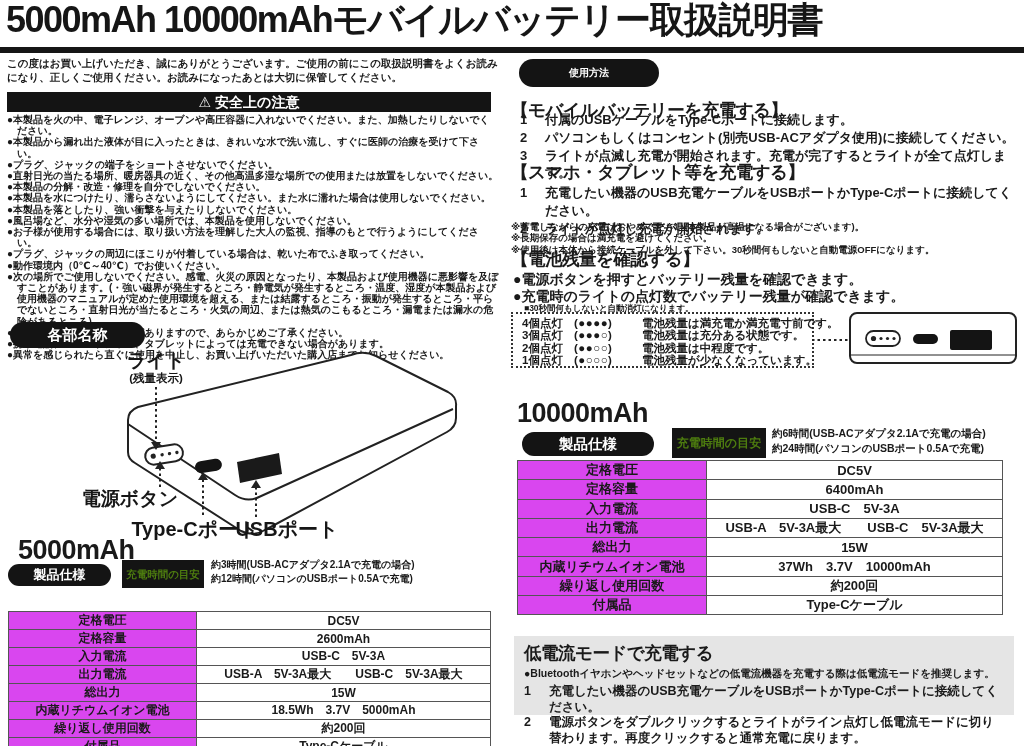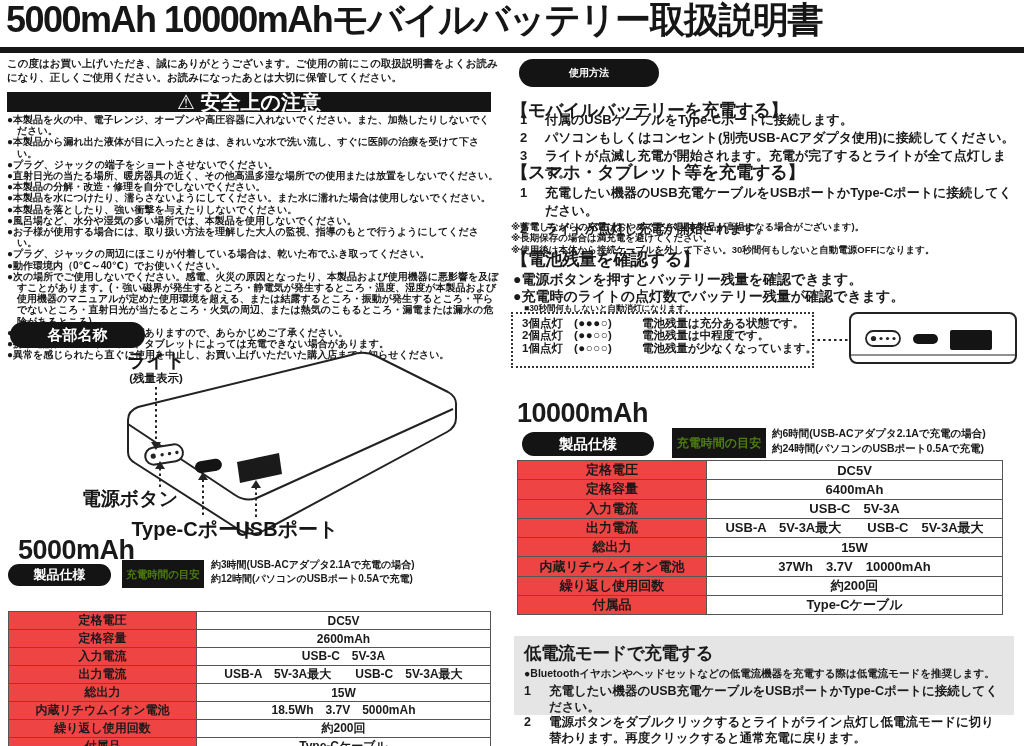--- a/index.html
+++ b/index.html
@@ -9,38 +9,38 @@
     font-family:"Liberation Sans","DejaVu Sans",sans-serif;
     font-weight:bold; color:#1a1a1a;
   }
   .abs { position:absolute; }
 
   #page-title { left:6px; top:-4px; font-size:36px; letter-spacing:-1.5px; white-space:nowrap; color:#161616; }
   #title-bar { left:0; top:47px; width:1024px; height:6px; background:#161616; }
   #intro { left:7px; top:57px; width:494px; font-size:10.5px; line-height:13.5px; }
 
   .pill { background:#141414; color:#fff; text-align:center; }
-  #safety-header { left:7px; top:92px; width:484px; height:20px; background:#141414; color:#fff; text-align:center; font-size:20px; line-height:20px; }
+  #safety-header { left:7px; top:92px; width:484px; height:20px; background:#141414; color:#fff; text-align:center; font-size:14px; line-height:20px; }
   #safety-list { left:7px; top:114px; width:492px; font-size:10px; line-height:11.2px; list-style:none; }
   #safety-list li { text-indent:-10px; padding-left:10px; }
 
   #parts-pill { left:10px; top:322px; width:135px; height:26px; border-radius:14px; font-size:15px; line-height:26px; }
   #parts-svg { left:15px; top:347px; }
   svg text { font-weight:bold; fill:#161616; }
 
   .model-heading { font-size:27px; letter-spacing:-0.5px; }
   #m5-heading { left:18px; top:535px; }
   #m5-pill { left:8px; top:564px; width:103px; height:22px; border-radius:11px; font-size:13px; line-height:22px; }
   .charge-box { background:#141414; color:#4d7c0f; text-align:center; }
   #m5-chargebox { left:122px; top:560px; width:82px; height:28px; font-size:10.5px; line-height:28px; }
   #m5-chargelines { left:211px; top:558px; font-size:10px; line-height:13.5px; }
 
   table.spec { border-collapse:collapse; table-layout:fixed; }
   table.spec th, table.spec td { border:1px solid #555; text-align:center; font-weight:bold; overflow:hidden; white-space:nowrap; }
-  table.spec th { background:#ef4444; }
+  table.spec th { background:#d946ef; }
   #m5-table { left:8px; top:611px; width:483px; font-size:12px; }
   #m5-table th { width:188px; }
   #m5-table th, #m5-table td { height:16.3px; }
 
   #usage-pill { left:519px; top:59px; width:140px; height:28px; border-radius:14px; font-size:10px; line-height:28px; }
   .sec-title { font-size:17.5px; letter-spacing:-0.5px; white-space:nowrap; }
   #sec1-title { left:511px; top:98px; }
   #sec1-steps { left:520px; top:111px; width:500px; }
   .steps .step { display:flex; font-size:13px; line-height:17.8px; }
   .steps .step .n { width:25px; flex:none; }
@@ -208,20 +208,25 @@
 
 <div class="abs sec-title" id="sec3-title">【電池残量を確認する】</div>
 <div class="abs" id="sec3-bullets">
   <div>●電源ボタンを押すとバッテリー残量を確認できます。</div>
   <div>●充電時のライトの点灯数でバッテリー残量が確認できます。</div>
 </div>
 <div class="abs" id="sec3-note">■30秒間何もしないと自動消灯になります。</div>
 
 <div class="abs" id="level-box">
   <div class="lvl-row">
+      <span class="lvl-label">4個点灯</span>
+      <span class="lvl-dots">(●●●●)</span>
+      <span>電池残量は満充電か満充電寸前です。</span>
+    </div>
+  <div class="lvl-row">
       <span class="lvl-label">3個点灯</span>
       <span class="lvl-dots">(●●●○)</span>
       <span>電池残量は充分ある状態です。</span>
     </div>
   <div class="lvl-row">
       <span class="lvl-label">2個点灯</span>
       <span class="lvl-dots">(●●○○)</span>
       <span>電池残量は中程度です。</span>
     </div>
   <div class="lvl-row">

